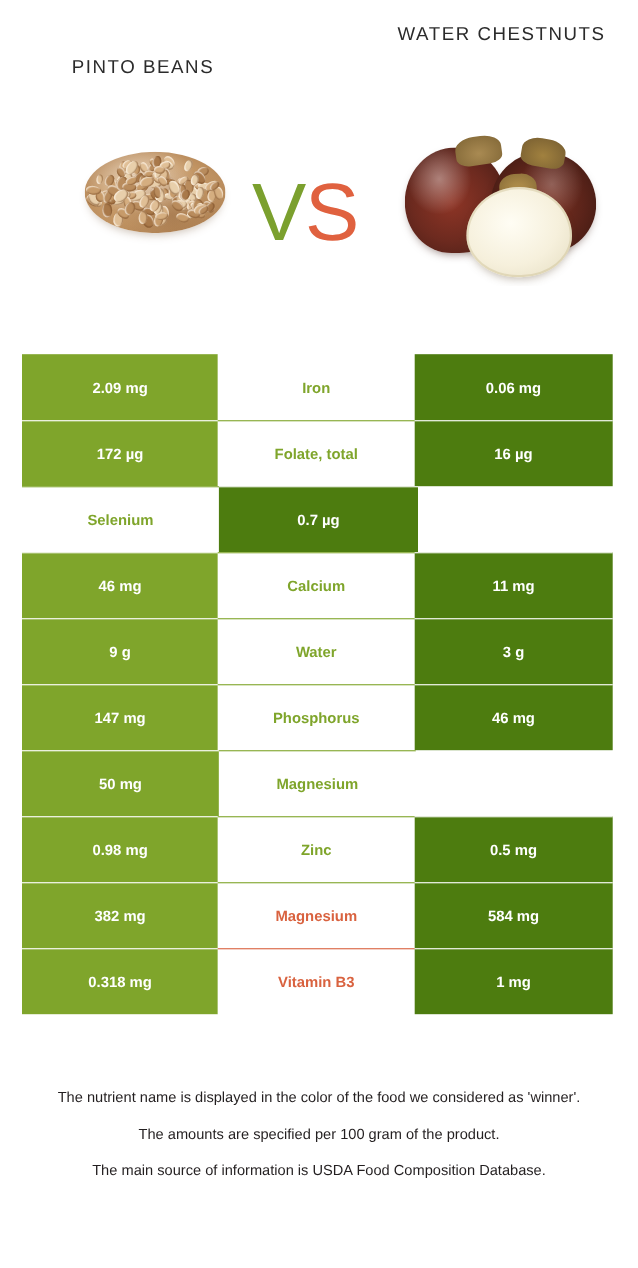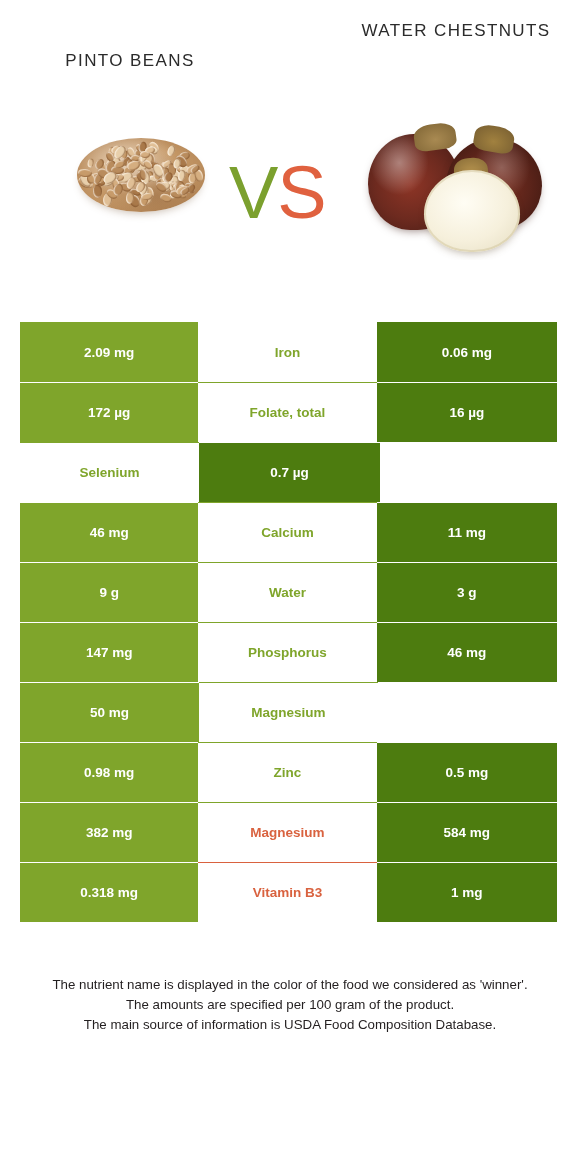--- a/index.html
+++ b/index.html
@@ -181,21 +181,21 @@
   .footer {
     position: absolute;
     left: 20px;
     top: 975px;
     width: 540px;
     text-align: center;
     font-size: 13.3px;
     line-height: 1.5;
     color: #231f20;
   }
-  .footer p { margin: 0; }
+  .footer p { margin: 13px; }
 </style>
 </head>
 <body>
 
 <div class="header">
 
   <div class="food-title title-left">Pinto beans</div>
 
   <div class="food-title title-right">Water chestnuts</div>
 

